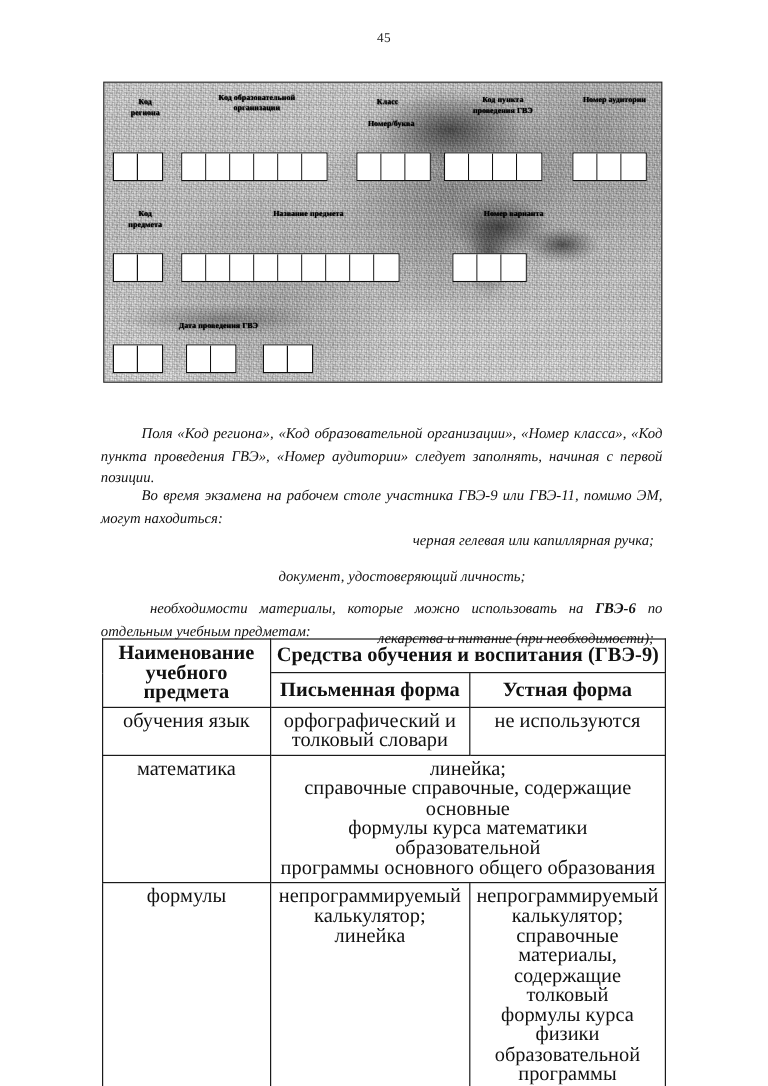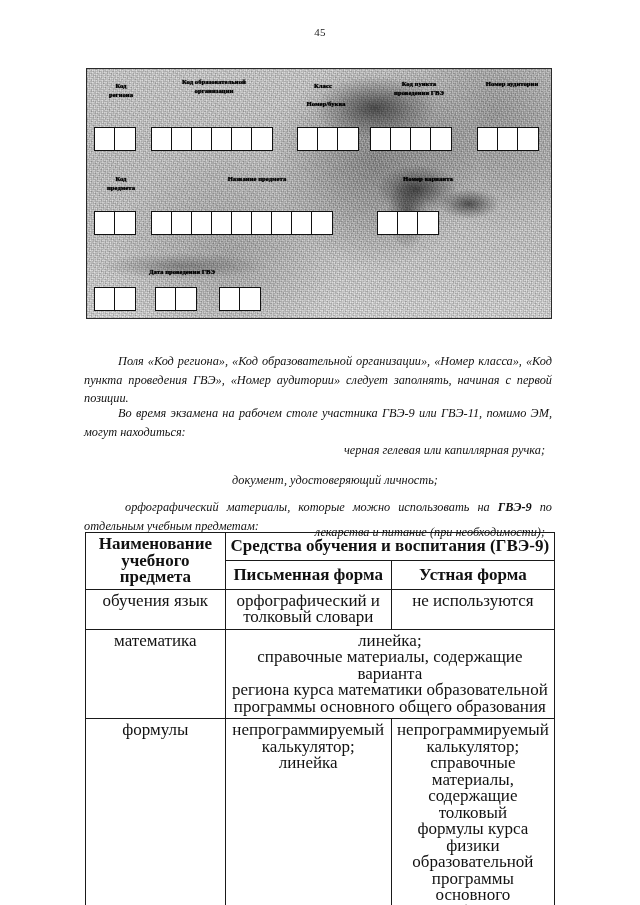--- a/index.html
+++ b/index.html
@@ -225,21 +225,21 @@
 </div>
 
 <div class="body-text p-indent" style="top:352px;">Поля «Код региона», «Код образовательной организации», «Номер класса», «Код пункта проведения ГВЭ», «Номер аудитории» следует заполнять, начиная с первой позиции.</div>
 
 <div class="body-text p-indent" style="top:404px;font-style:italic;">Во время экзамена на рабочем столе участника ГВЭ-9 или ГВЭ-11, помимо ЭМ, могут находиться:</div>
 
 <div class="body-text" style="top:441px;left:125px;width:420px;text-align:right;">черная гелевая или капиллярная ручка;</div>
 <div class="body-text" style="top:460px;left:125px;width:420px;text-align:center;margin-top:11px;">документ, удостоверяющий личность;</div>
 <div class="body-text" style="top:479px;left:125px;width:420px;text-align:right;margin-top:44px;">лекарства и питание (при необходимости);</div>
 
-<div class="body-text" style="top:498px;left:84px;width:468px;text-indent:41px;"><span>орфографический материалы, которые можно использовать на </span><span class="b-i">ГВЭ-9</span><span> по отдельным учебным предметам:</span></div>
+<div class="body-text" style="top:498px;left:84px;width:468px;text-indent:41px;"><span>необходимости материалы, которые можно использовать на </span><span class="b-i">ГВЭ-6</span><span> по отдельным учебным предметам:</span></div>
 
 <table class="subjects">
   <tbody>
       <tr>
     <th class="col-name" rowspan="2">
       <div>Наименование</div>
       <div>учебного предмета</div>
     </th>
     <th colspan="2">Средства обучения и воспитания (ГВЭ-9)</th>
   </tr>
@@ -254,22 +254,22 @@
       <div>орфографический и</div>
       <div>толковый словари</div>
     </td>
     <td>не используются</td>
   </tr>
 
   <tr>
     <td class="cell-subject">математика</td>
     <td colspan="2">
       <div>линейка;</div>
-      <div>справочные материалы, содержащие варианта</div>
-      <div>региона курса математики образовательной</div>
+      <div>справочные справочные, содержащие основные</div>
+      <div>формулы курса математики образовательной</div>
       <div>программы основного общего образования</div>
     </td>
   </tr>
 
   <tr>
     <td class="cell-subject tall">формулы</td>
     <td>
       <div>непрограммируемый</div>
       <div>калькулятор;</div>
       <div>линейка</div>

